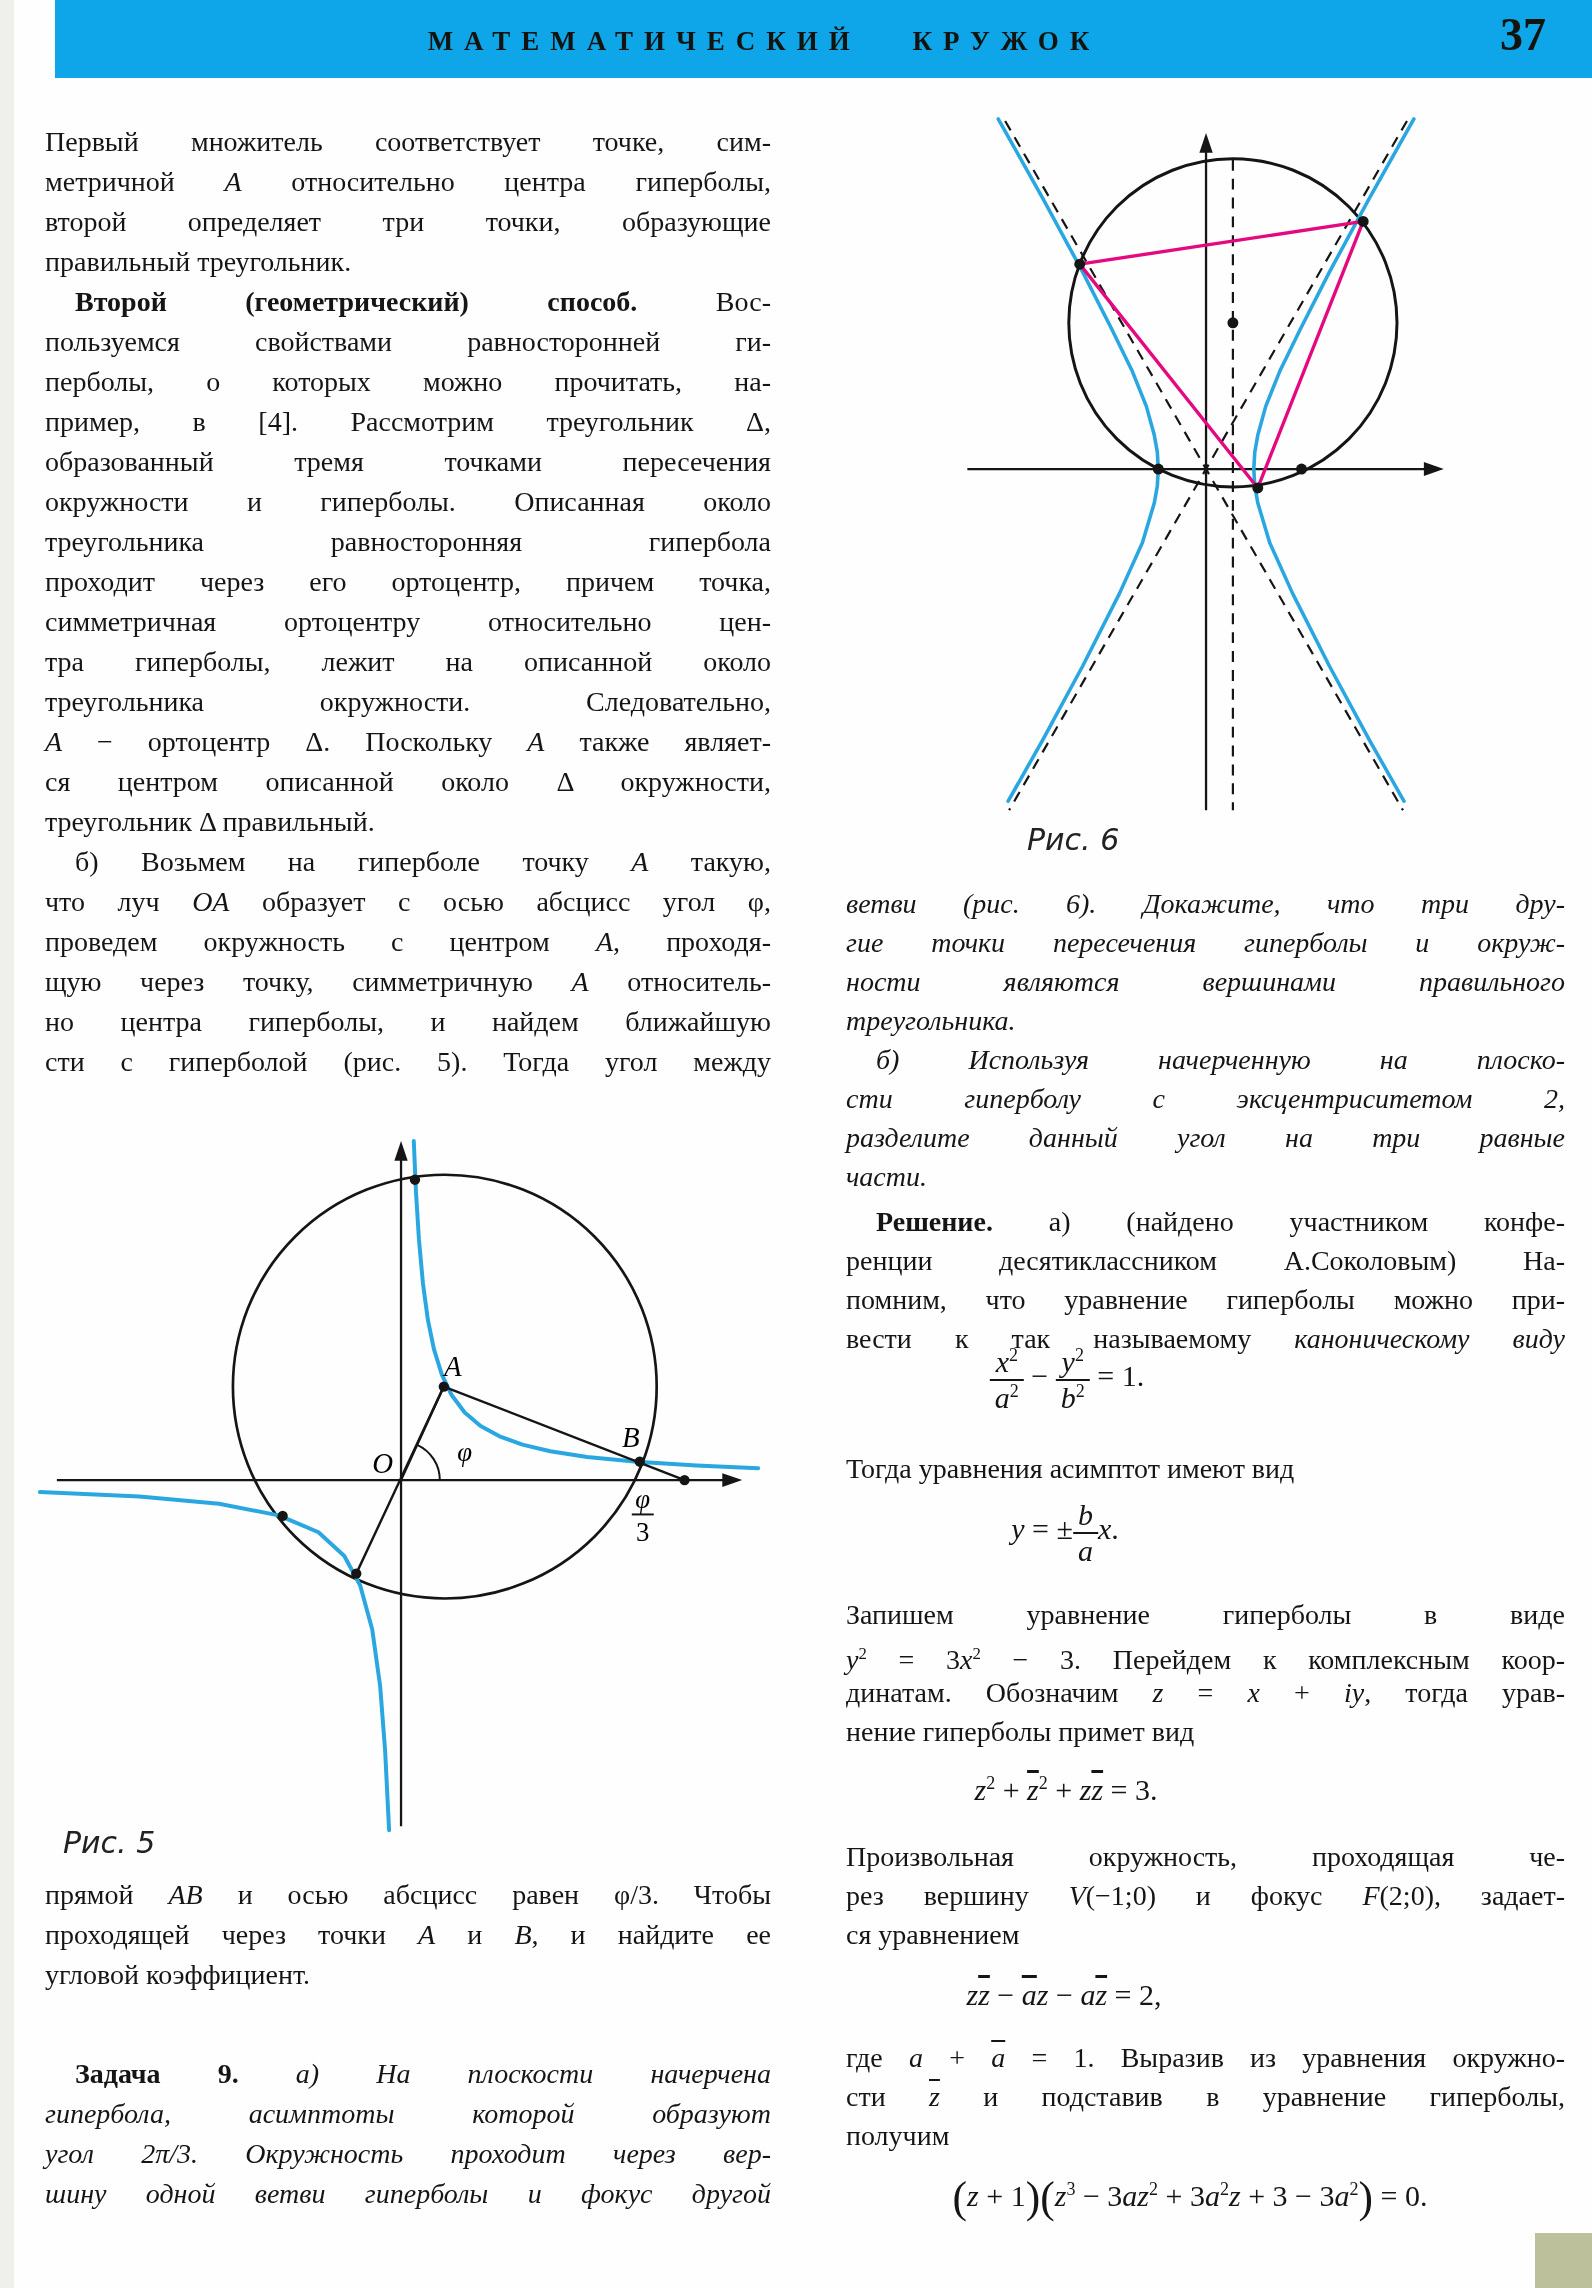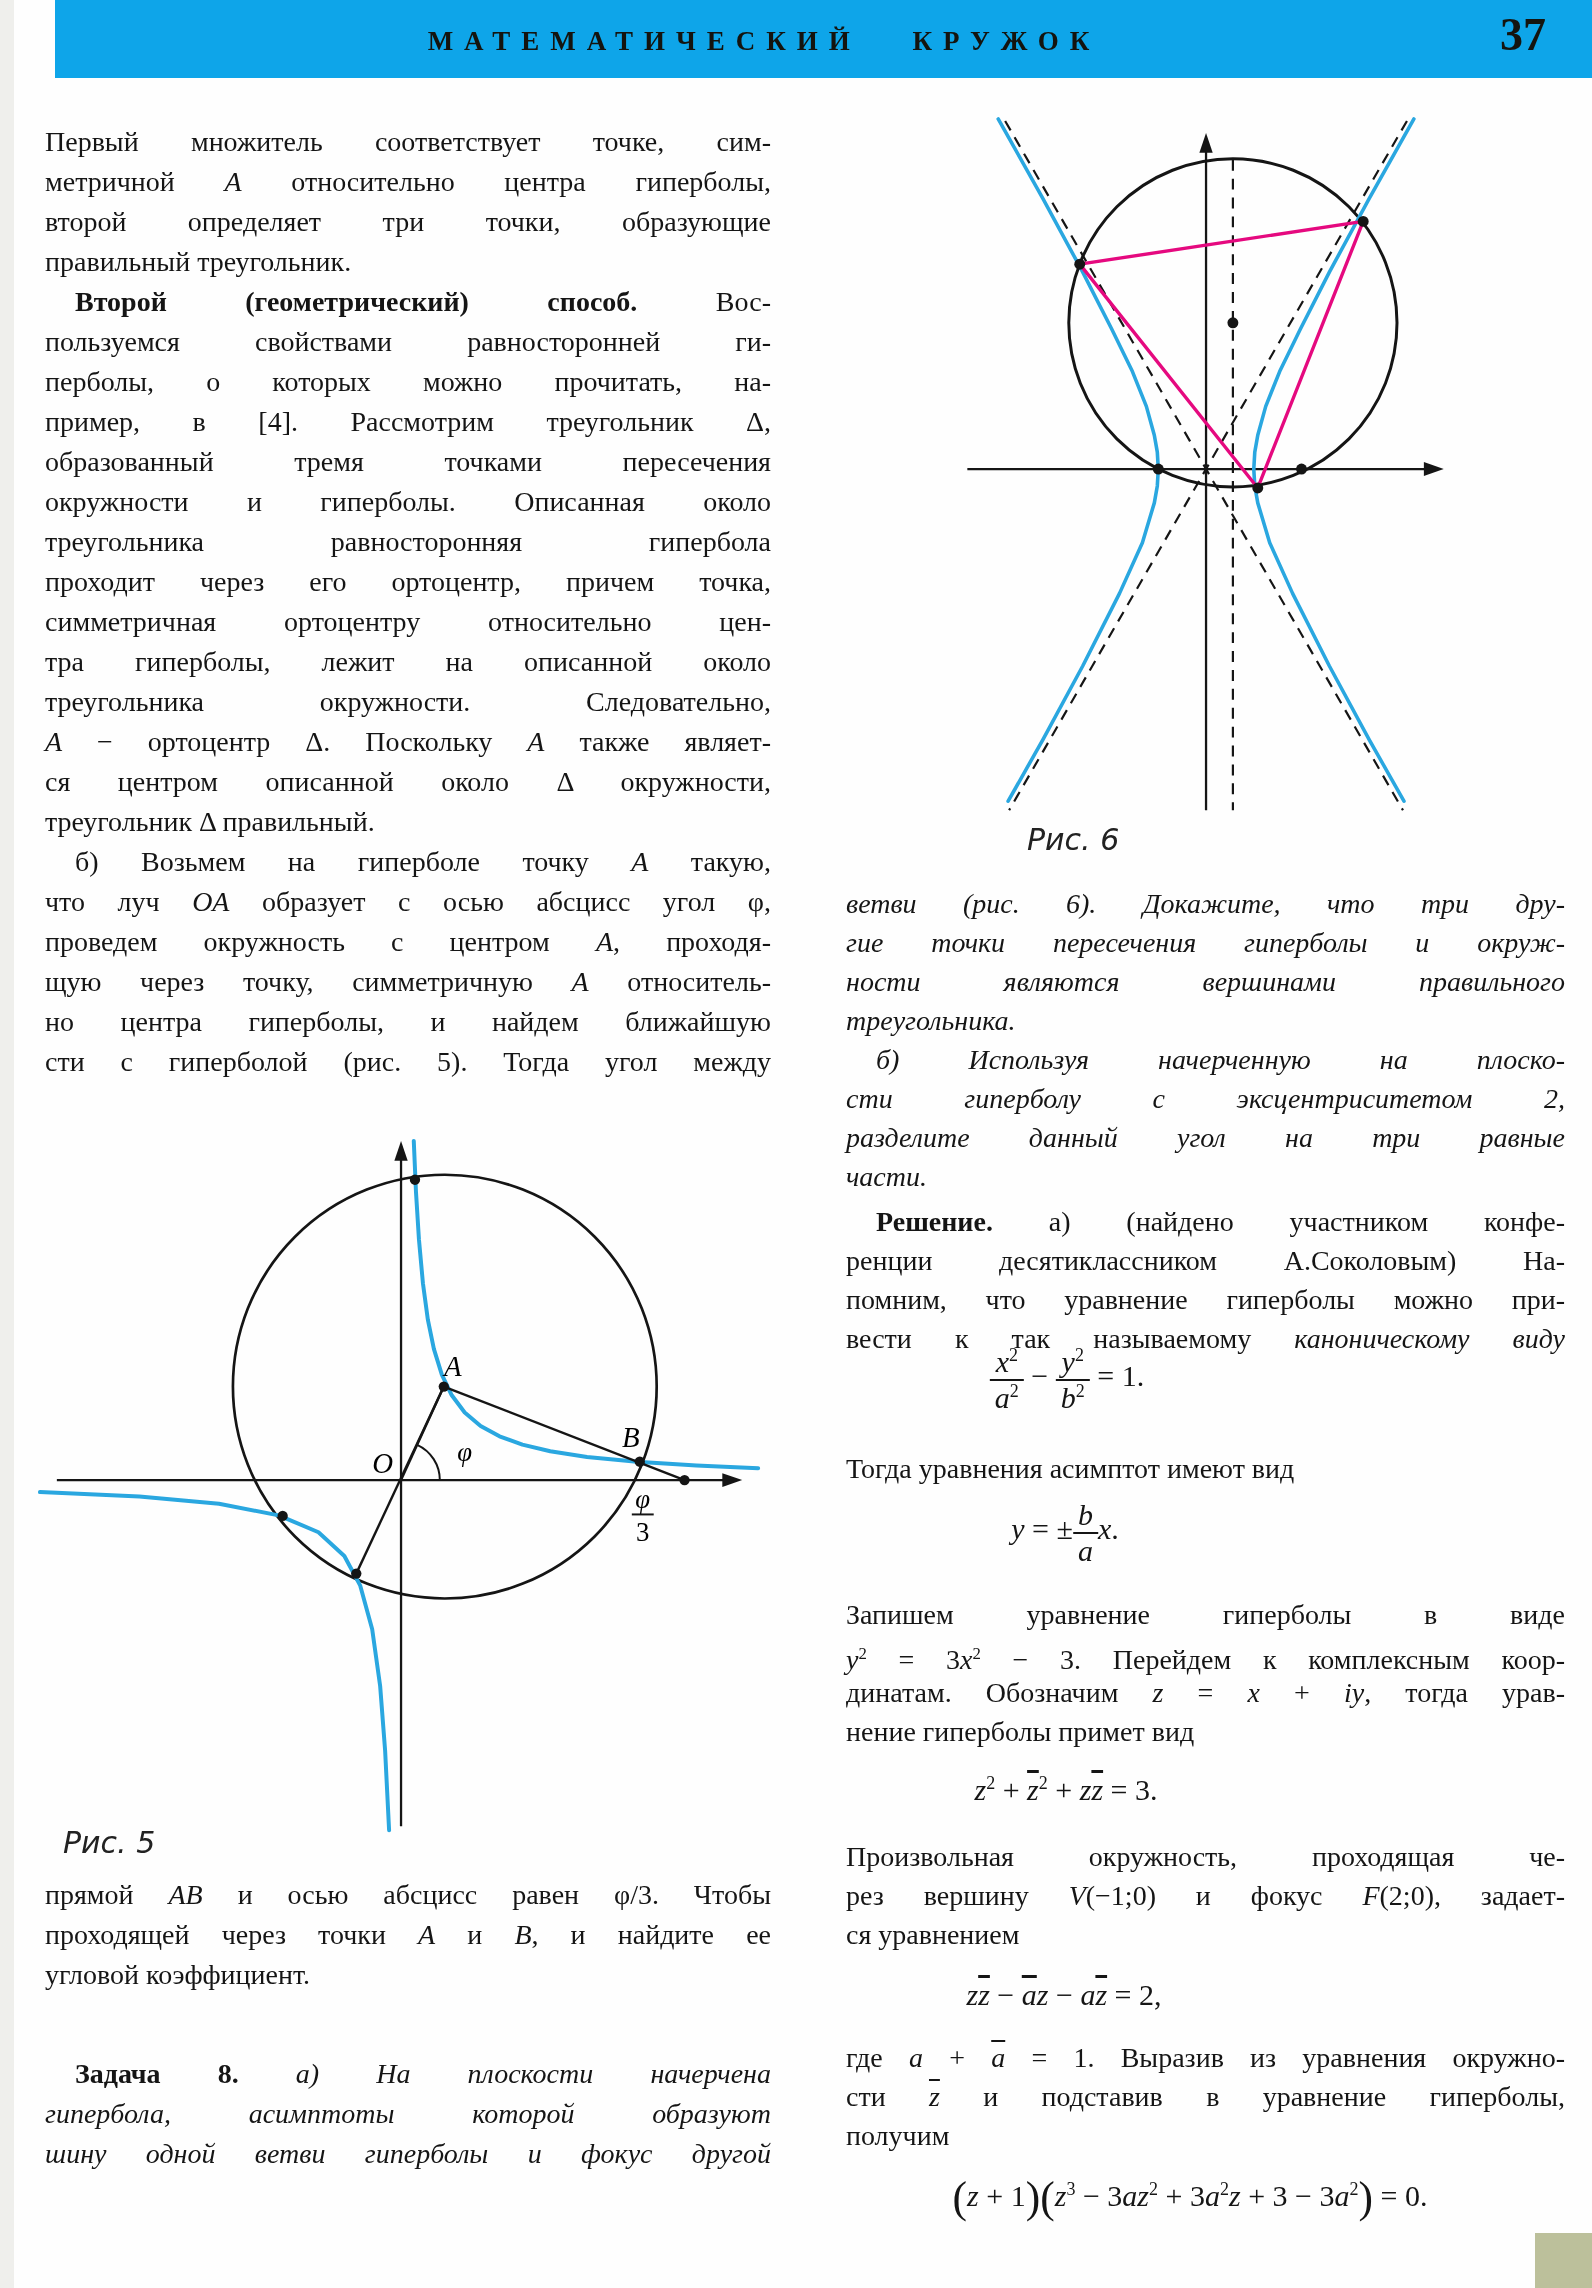--- a/index.html
+++ b/index.html
@@ -106,22 +106,23 @@
     <text x="646" y="1549" font-size="27" text-anchor="middle">3</text>
   </svg>
   <div class="figlabel" style="left:63px;top:1825px;">Рис. 5</div>
 
   <div class="col" style="left:45px;top:1875px;width:726px;">
       <div class="line">прямой <i>AB</i> и осью абсцисс равен φ/3. Чтобы</div>
       <div class="line">проходящей через точки <i>A</i> и <i>B</i>, и найдите ее</div>
       <div class="line last">угловой коэффициент.</div>
     </div>
   <div class="col it" style="left:45px;top:2054px;width:726px;">
-      <div class="line"><span class="ind"></span><b class="rm">Задача 8.</b> а) На плоскости начерчена</div>
+      <div class="line"><span class="ind"></span><b class="rm">Задача 9.</b> а) На плоскости начерчена</div>
       <div class="line">гипербола, асимптоты которой образуют</div>
+      <div class="line">угол 2π/3. Окружность проходит через вер-</div>
       <div class="line">шину одной ветви гиперболы и фокус другой</div>
     </div>
 
   <svg style="left:846px;top:85px" width="736" height="786" viewBox="850 85 740 790">
 
     <line x1="1239" y1="160" x2="1239" y2="814" stroke="#151515" stroke-width="2.2" stroke-dasharray="11 8"></line>
     <line x1="1010" y1="121" x2="1410" y2="814" stroke="#151515" stroke-width="2.2" stroke-dasharray="11 8"></line>
     <line x1="1414" y1="121" x2="1014" y2="814" stroke="#151515" stroke-width="2.2" stroke-dasharray="11 8"></line>
 
     <line x1="972" y1="471" x2="1443" y2="471" stroke="#151515" stroke-width="2.3"></line>

